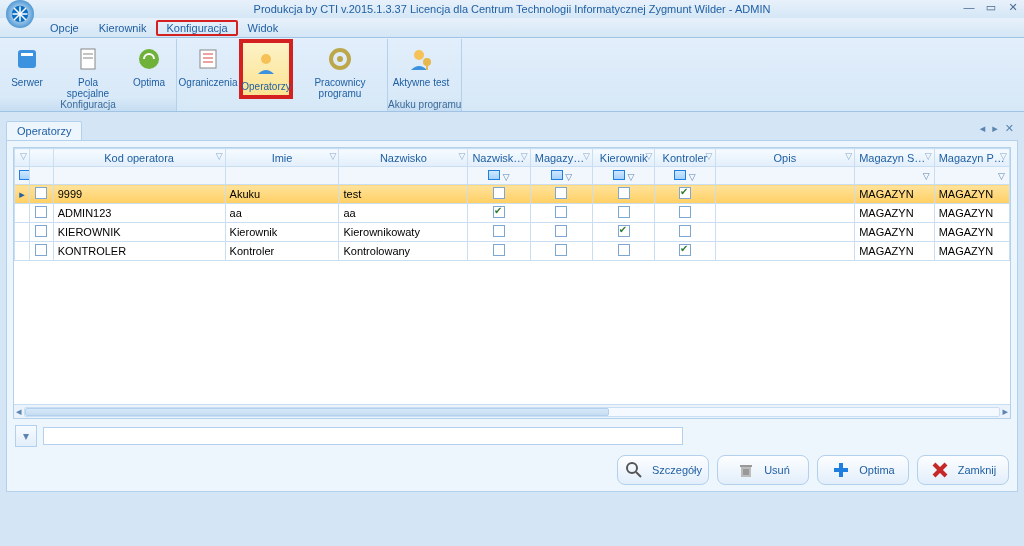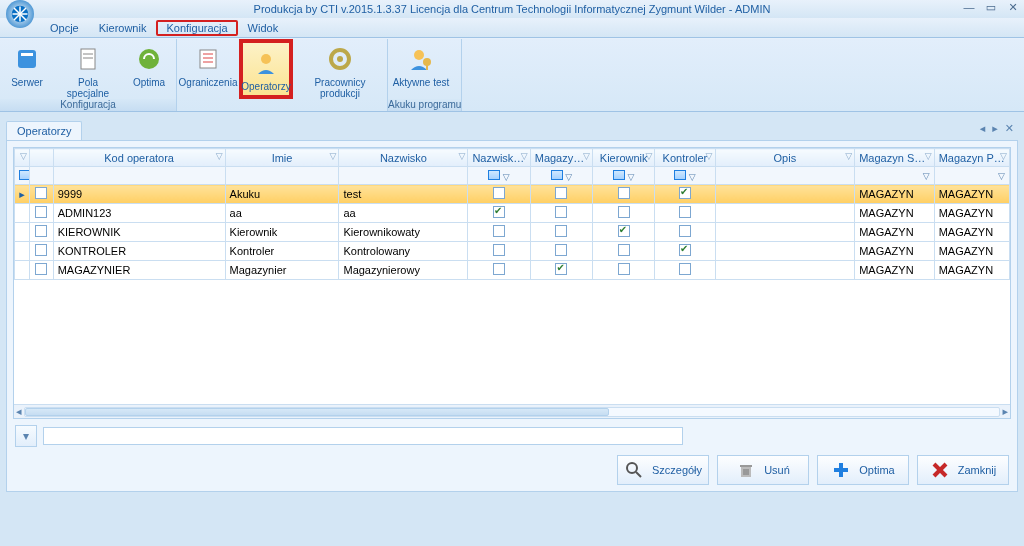--- a/index.html
+++ b/index.html
@@ -51,21 +51,21 @@
 
 .hscroll-strip { height: 14px; background: #eaf2fb; border-top: 1px solid #cadef1; display:flex; align-items:center; justify-content:space-between; padding:0 2px; color:#5b84b0; font-size:9px; }
 .hscroll-strip .track { flex:1; height:10px; margin:0 2px; background:#f4f9ff; border:1px solid #cadef1; position:relative; border-radius:2px;}
 .hscroll-strip .thumb { position:absolute; left:0; top:0; height:100%; width:60%; background:linear-gradient(#d6e8f7,#c6ddf2); border:1px solid #b3d1ec; border-radius:2px;}
 
 .filterbar { display:flex; align-items:center; padding: 4px 8px; gap:6px; }
 .filterbar .funnel { width:22px; height:22px; border:1px solid #b3d1ec; background:linear-gradient(#f6fbff,#e2eefb); display:flex; align-items:center; justify-content:center; font-size:12px; color:#5b84b0; }
 .filterbar input { flex:1; max-width: 640px; height:18px; border:1px solid #b3d1ec; background:#fff; padding:0 4px; }
 
 .buttonbar { display:flex; justify-content:flex-end; gap:8px; padding:4px 8px 6px 8px; }
-.bigbtn { width: 92px; height: 30px; border:1px solid #b3d1ec; background:linear-gradient(#fdfeff,#e2eefb); display:flex; align-items:center; justify-content:center; gap:8px; color:#1f5fa3; cursor:default; border-radius:0; }
+.bigbtn { width: 92px; height: 30px; border:1px solid #b3d1ec; background:linear-gradient(#fdfeff,#e2eefb); display:flex; align-items:center; justify-content:center; gap:8px; color:#1f5fa3; cursor:default; border-radius:8px; }
 .bigbtn .bicon { width:20px; height:20px; display:flex; align-items:center; justify-content:center; }
 </style>
 </head>
 <body>
 
 <div class="titlebar">
   <div class="app-icon-tb">
     <svg viewBox="0 0 24 24">
         <circle cx="12" cy="12" r="11" fill="#0a6fc4"></circle>
         <g stroke="#fff" stroke-width="2">
@@ -148,21 +148,21 @@
           </div>
         <div class="lbl">Operatorzy</div>
       </div>
       <div class="ribbon-btn wide">
         <div class="icon">
             <svg width="30" height="30">
               <circle cx="15" cy="15" r="9" fill="none" stroke="#bca84a" stroke-width="4"></circle>
               <circle cx="15" cy="15" r="3" fill="#bca84a"></circle>
             </svg>
           </div>
-        <div class="lbl">Pracownicy produkcji</div>
+        <div class="lbl">Pracownicy programu</div>
       </div>
     </div>
   </div>
 
   <div class="ribbon-group">
     <div class="ribbon-row">
       <div class="ribbon-btn" style="width:66px">
         <div class="icon">
             <svg width="30" height="30">
               <circle cx="13" cy="11" r="5" fill="#f6c257"></circle>
@@ -283,34 +283,20 @@
               <td>Kontroler</td>
               <td>Kontrolowany</td>
               <td class="chk"><span class="checkbox"></span></td>
               <td class="chk"><span class="checkbox"></span></td>
               <td class="chk"><span class="checkbox"></span></td>
               <td class="chk"><span class="checkbox checked"></span></td>
               <td></td>
               <td>MAGAZYN</td>
               <td>MAGAZYN</td>
             </tr>
-            <tr>
-              <td class="row-indicator"></td>
-              <td class="chk"><span class="checkbox"></span></td>
-              <td>MAGAZYNIER</td>
-              <td>Magazynier</td>
-              <td>Magazynierowy</td>
-              <td class="chk"><span class="checkbox"></span></td>
-              <td class="chk"><span class="checkbox checked"></span></td>
-              <td class="chk"><span class="checkbox"></span></td>
-              <td class="chk"><span class="checkbox"></span></td>
-              <td></td>
-              <td>MAGAZYN</td>
-              <td>MAGAZYN</td>
-            </tr>
           </tbody>
     </table>
     <div style="flex:1;background:#fff"></div>
     <div class="hscroll-strip">
       <span>◂</span>
       <div class="track">
             <div class="thumb"></div>
           </div>
       <span>▸</span>
     </div>

